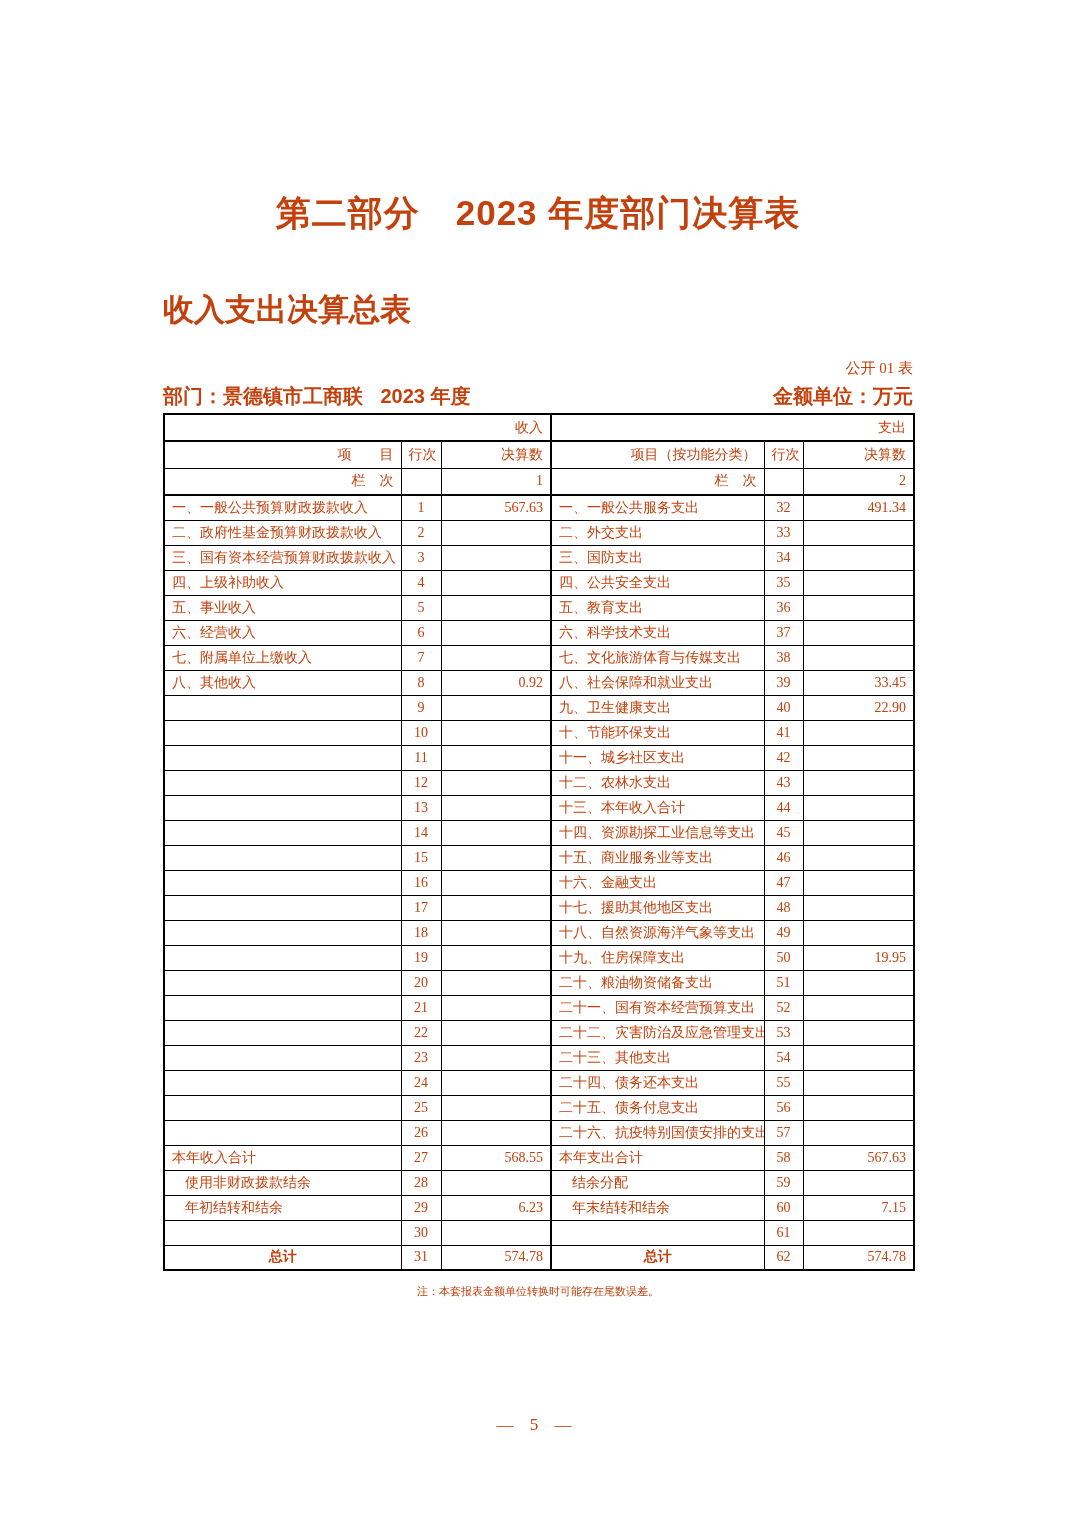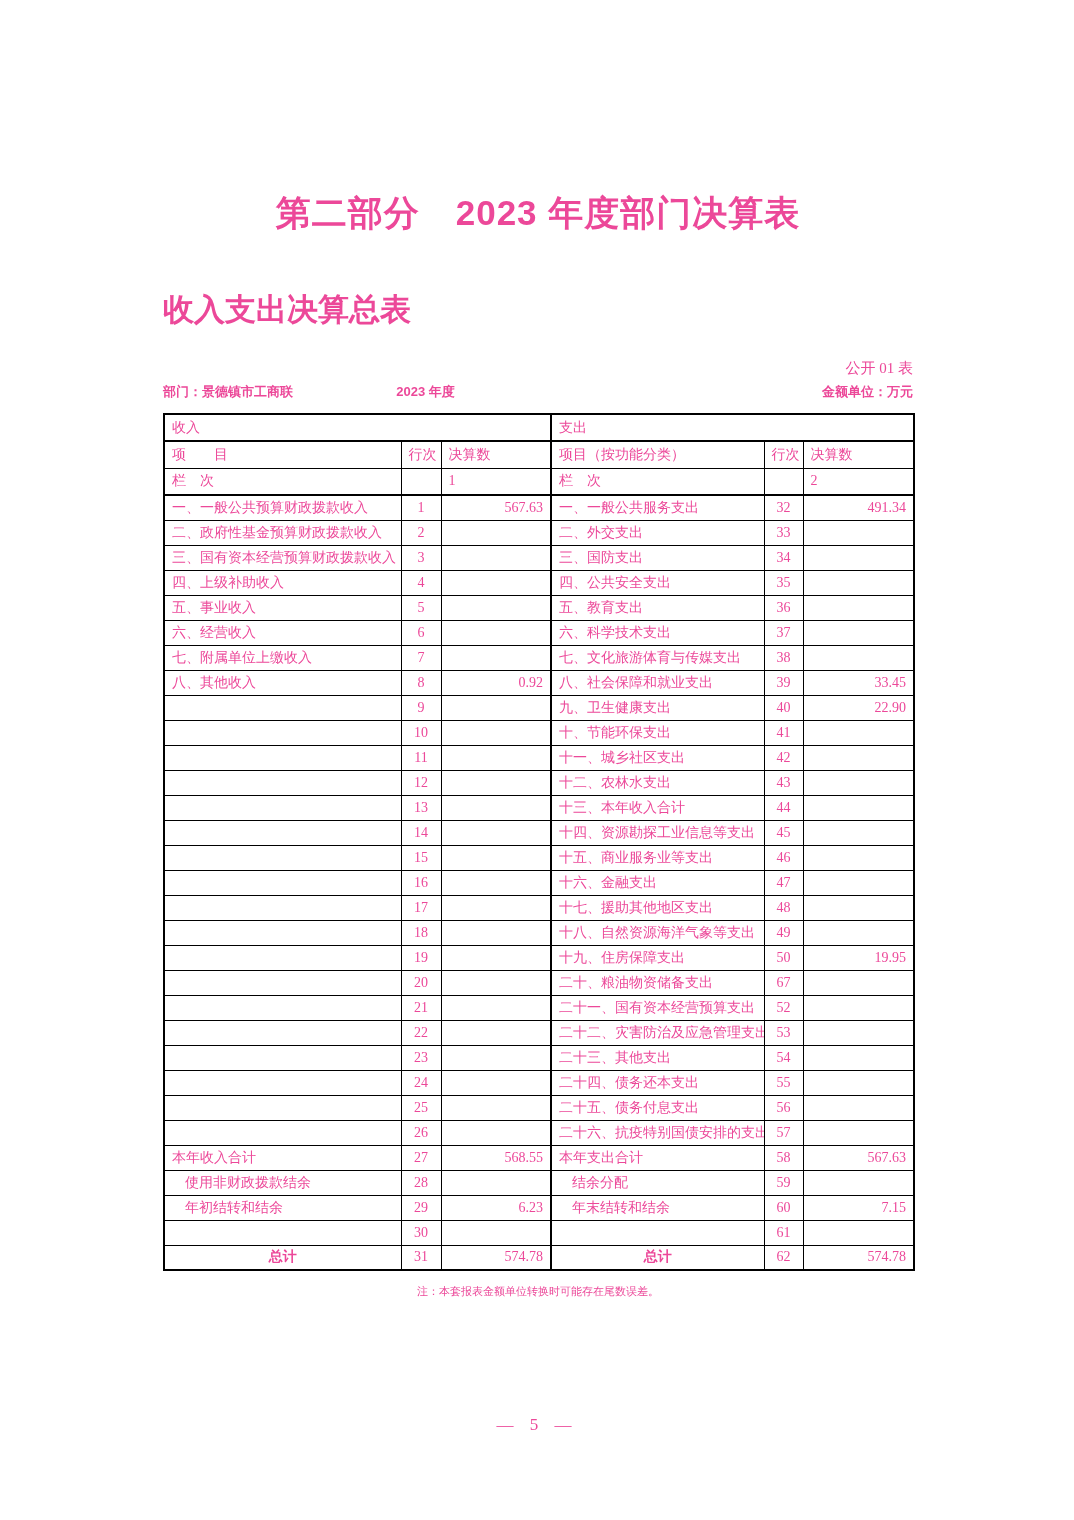--- a/index.html
+++ b/index.html
@@ -3,61 +3,61 @@
 <meta charset="utf-8">
 <style>
   * { margin:0; padding:0; box-sizing:border-box; }
   html,body { background:#e9e9e9; }
   .page {
     position:relative;
     width:1074px; height:1520px;
     background:#ffffff;
     margin:0 auto;
     font-family:"Liberation Serif","DejaVu Serif",serif;
-    color:#ec4899;
+    color:#c2410c;
   }
   .content { position:absolute; left:163px; top:0; width:750px; }
   .title {
     margin-top:190px;
     text-align:center;
     font-family:"Liberation Sans","DejaVu Sans",sans-serif;
     font-weight:bold;
     font-size:35px;
     letter-spacing:1px;
   }
   .subtitle {
     margin-top:52px;
     text-align:left;
     font-family:"Liberation Sans","DejaVu Sans",sans-serif;
     font-weight:bold;
     font-size:31px;
   }
   .open-label { margin-top:28px; text-align:right; font-size:15px; }
-  .meta { position:relative; margin-top:5px; height:24px; font-size:13px; font-weight:600;
+  .meta { position:relative; margin-top:5px; height:24px; font-size:20px; font-weight:600;
           font-family:"Liberation Sans","DejaVu Sans",sans-serif; }
   .meta .dept { position:absolute; left:0; top:0; }
   .meta .year { position:absolute; left:35%; top:0; transform:translateX(-50%); }
   .meta .unit { position:absolute; right:0; top:0; }
   table.budget {
     margin-top:6px;
     width:750px;
     border-collapse:collapse;
     table-layout:fixed;
     border:2px solid #000;
   }
   table.budget th, table.budget td {
     border:1px solid #000;
     font-size:14px;
     font-weight:normal;
     padding:0 7px;
     white-space:nowrap;
     overflow:hidden;
     height:25px;
   }
-  table.budget thead th, table.budget thead td { text-align:left; height:27px; }
+  table.budget thead th, table.budget thead td { text-align:right; height:27px; }
   table.budget thead tr.h1 th { border-bottom:2px solid #000; }
   table.budget thead tr.h3 td { border-bottom:2px solid #000; }
   td.item { text-align:left; }
   td.line { text-align:center; font-size:13px; }
   td.val  { text-align:right; }
   .rhalf  { border-left:2px solid #000 !important; }
   tr.indent td.item { padding-left:20px; }
   tr.total td.item { text-align:center; font-weight:bold; }
   .note { margin-top:13px; font-size:11px; text-align:center; }
   .pageno {
@@ -264,21 +264,21 @@
             <td class="val"></td>
             <td class="item rhalf">十九、住房保障支出</td>
             <td class="line">50</td>
             <td class="val">19.95</td>
           </tr>
           <tr>
             <td class="item"></td>
             <td class="line">20</td>
             <td class="val"></td>
             <td class="item rhalf">二十、粮油物资储备支出</td>
-            <td class="line">67</td>
+            <td class="line">51</td>
             <td class="val"></td>
           </tr>
           <tr>
             <td class="item"></td>
             <td class="line">21</td>
             <td class="val"></td>
             <td class="item rhalf">二十一、国有资本经营预算支出</td>
             <td class="line">52</td>
             <td class="val"></td>
           </tr>

